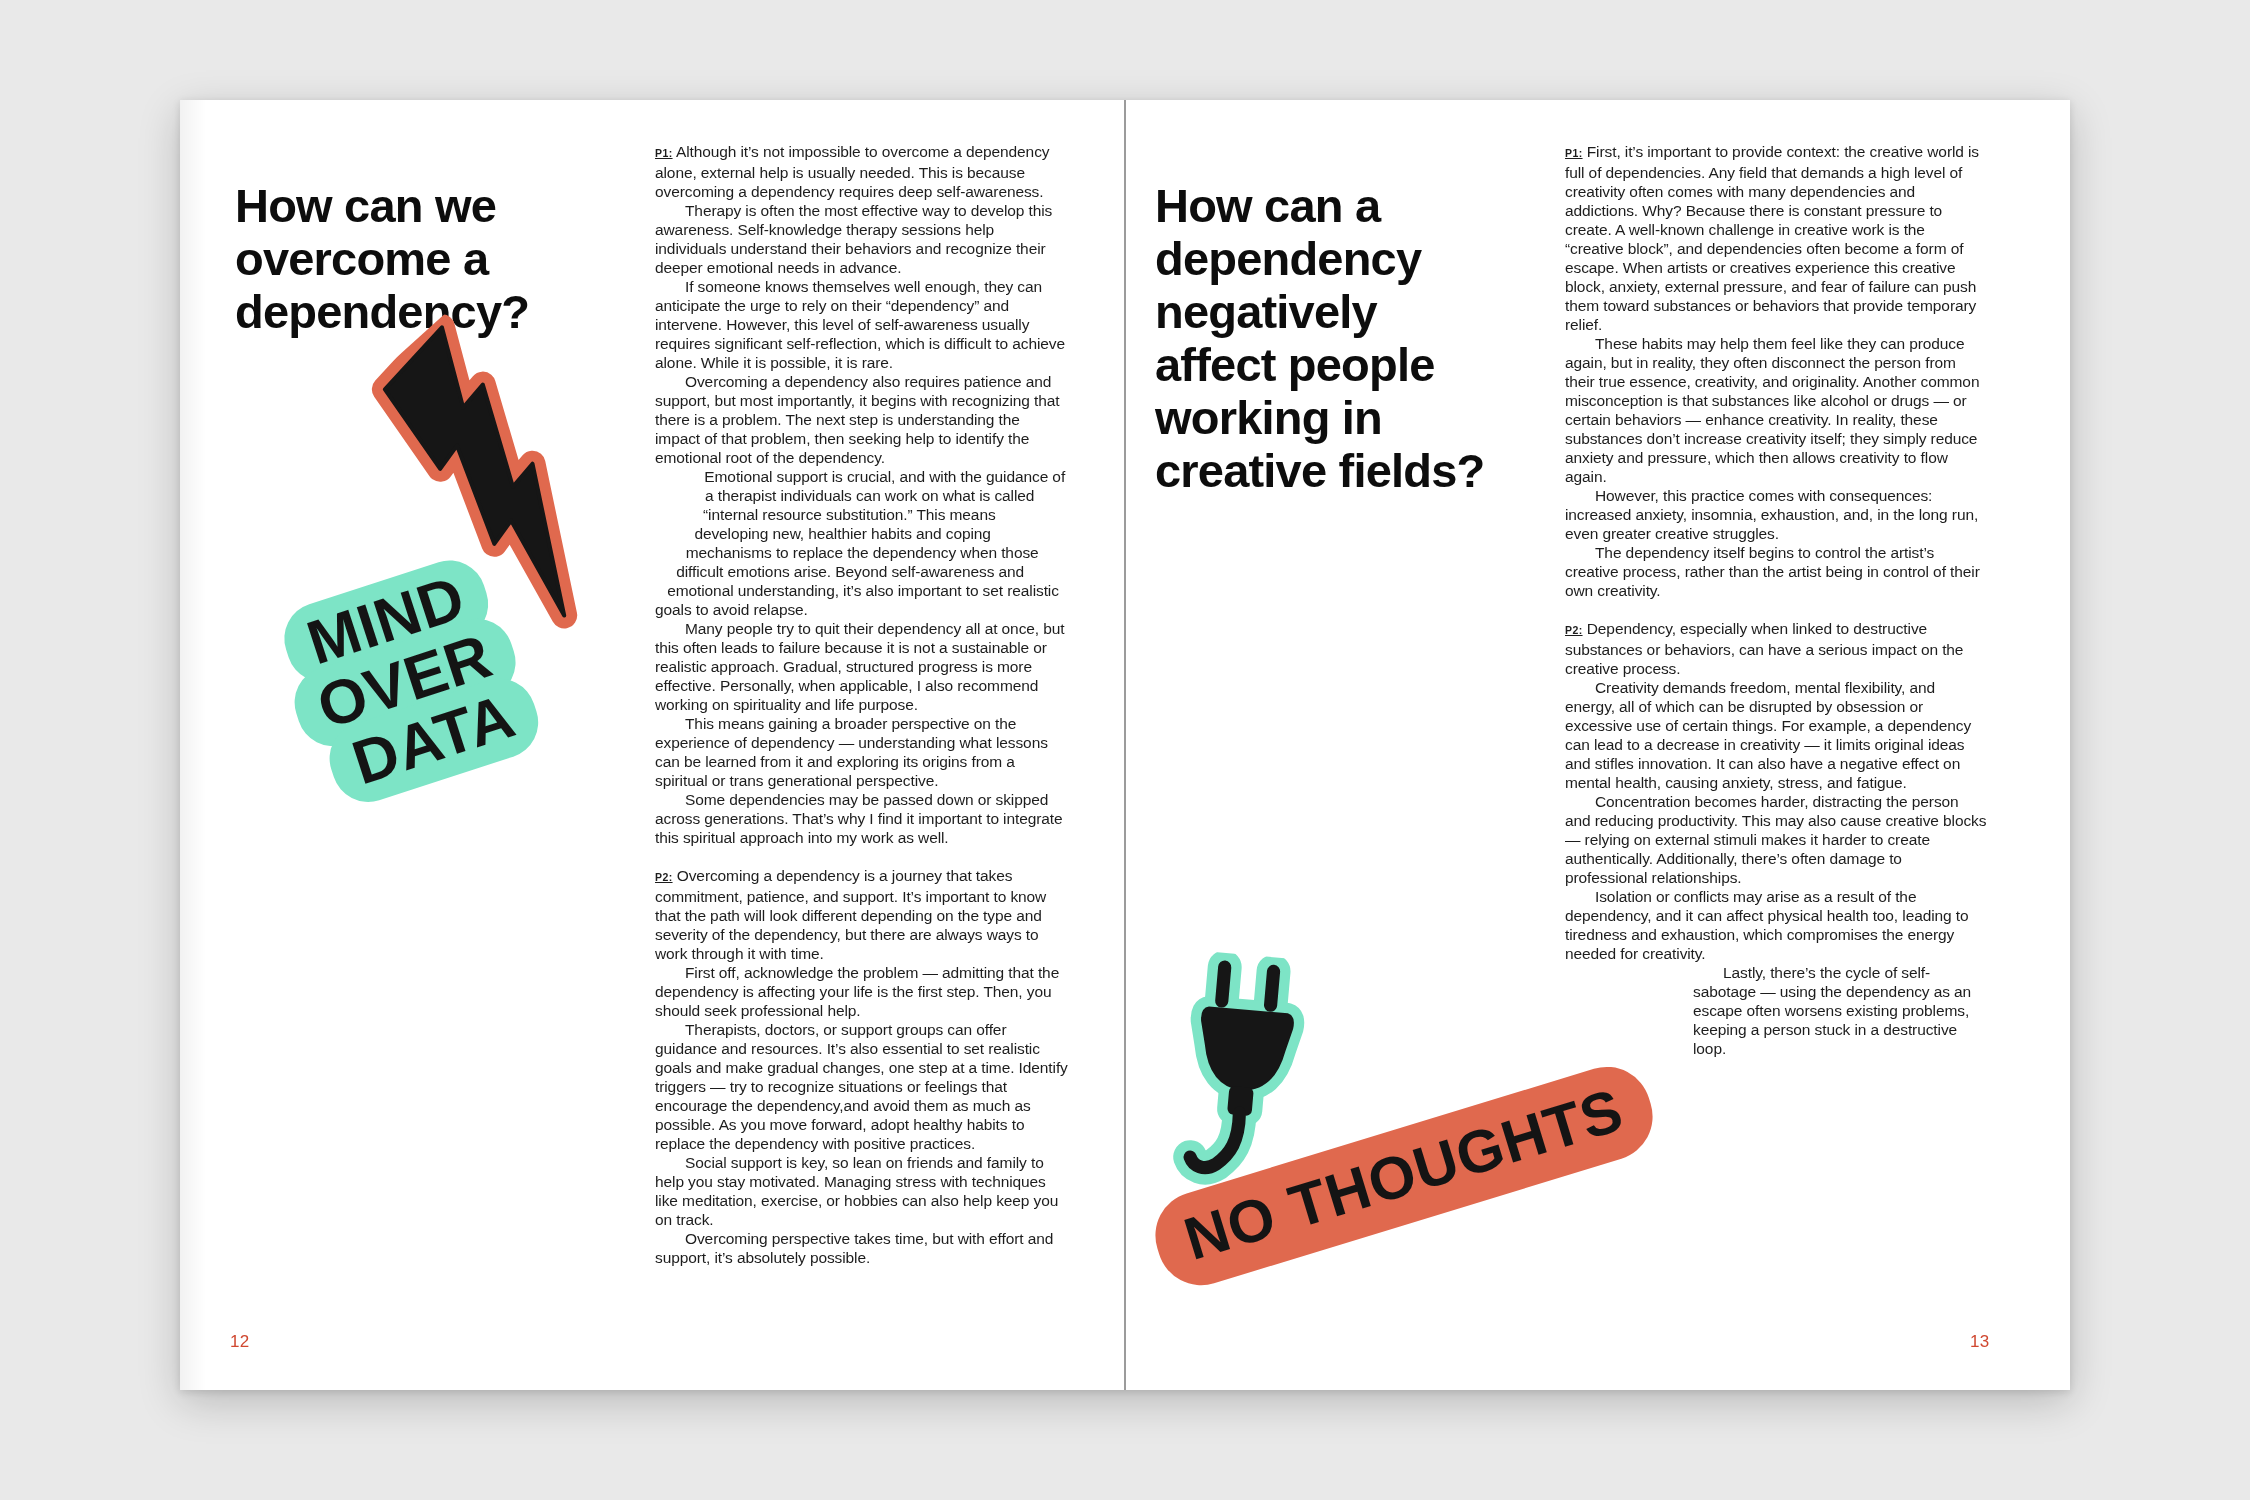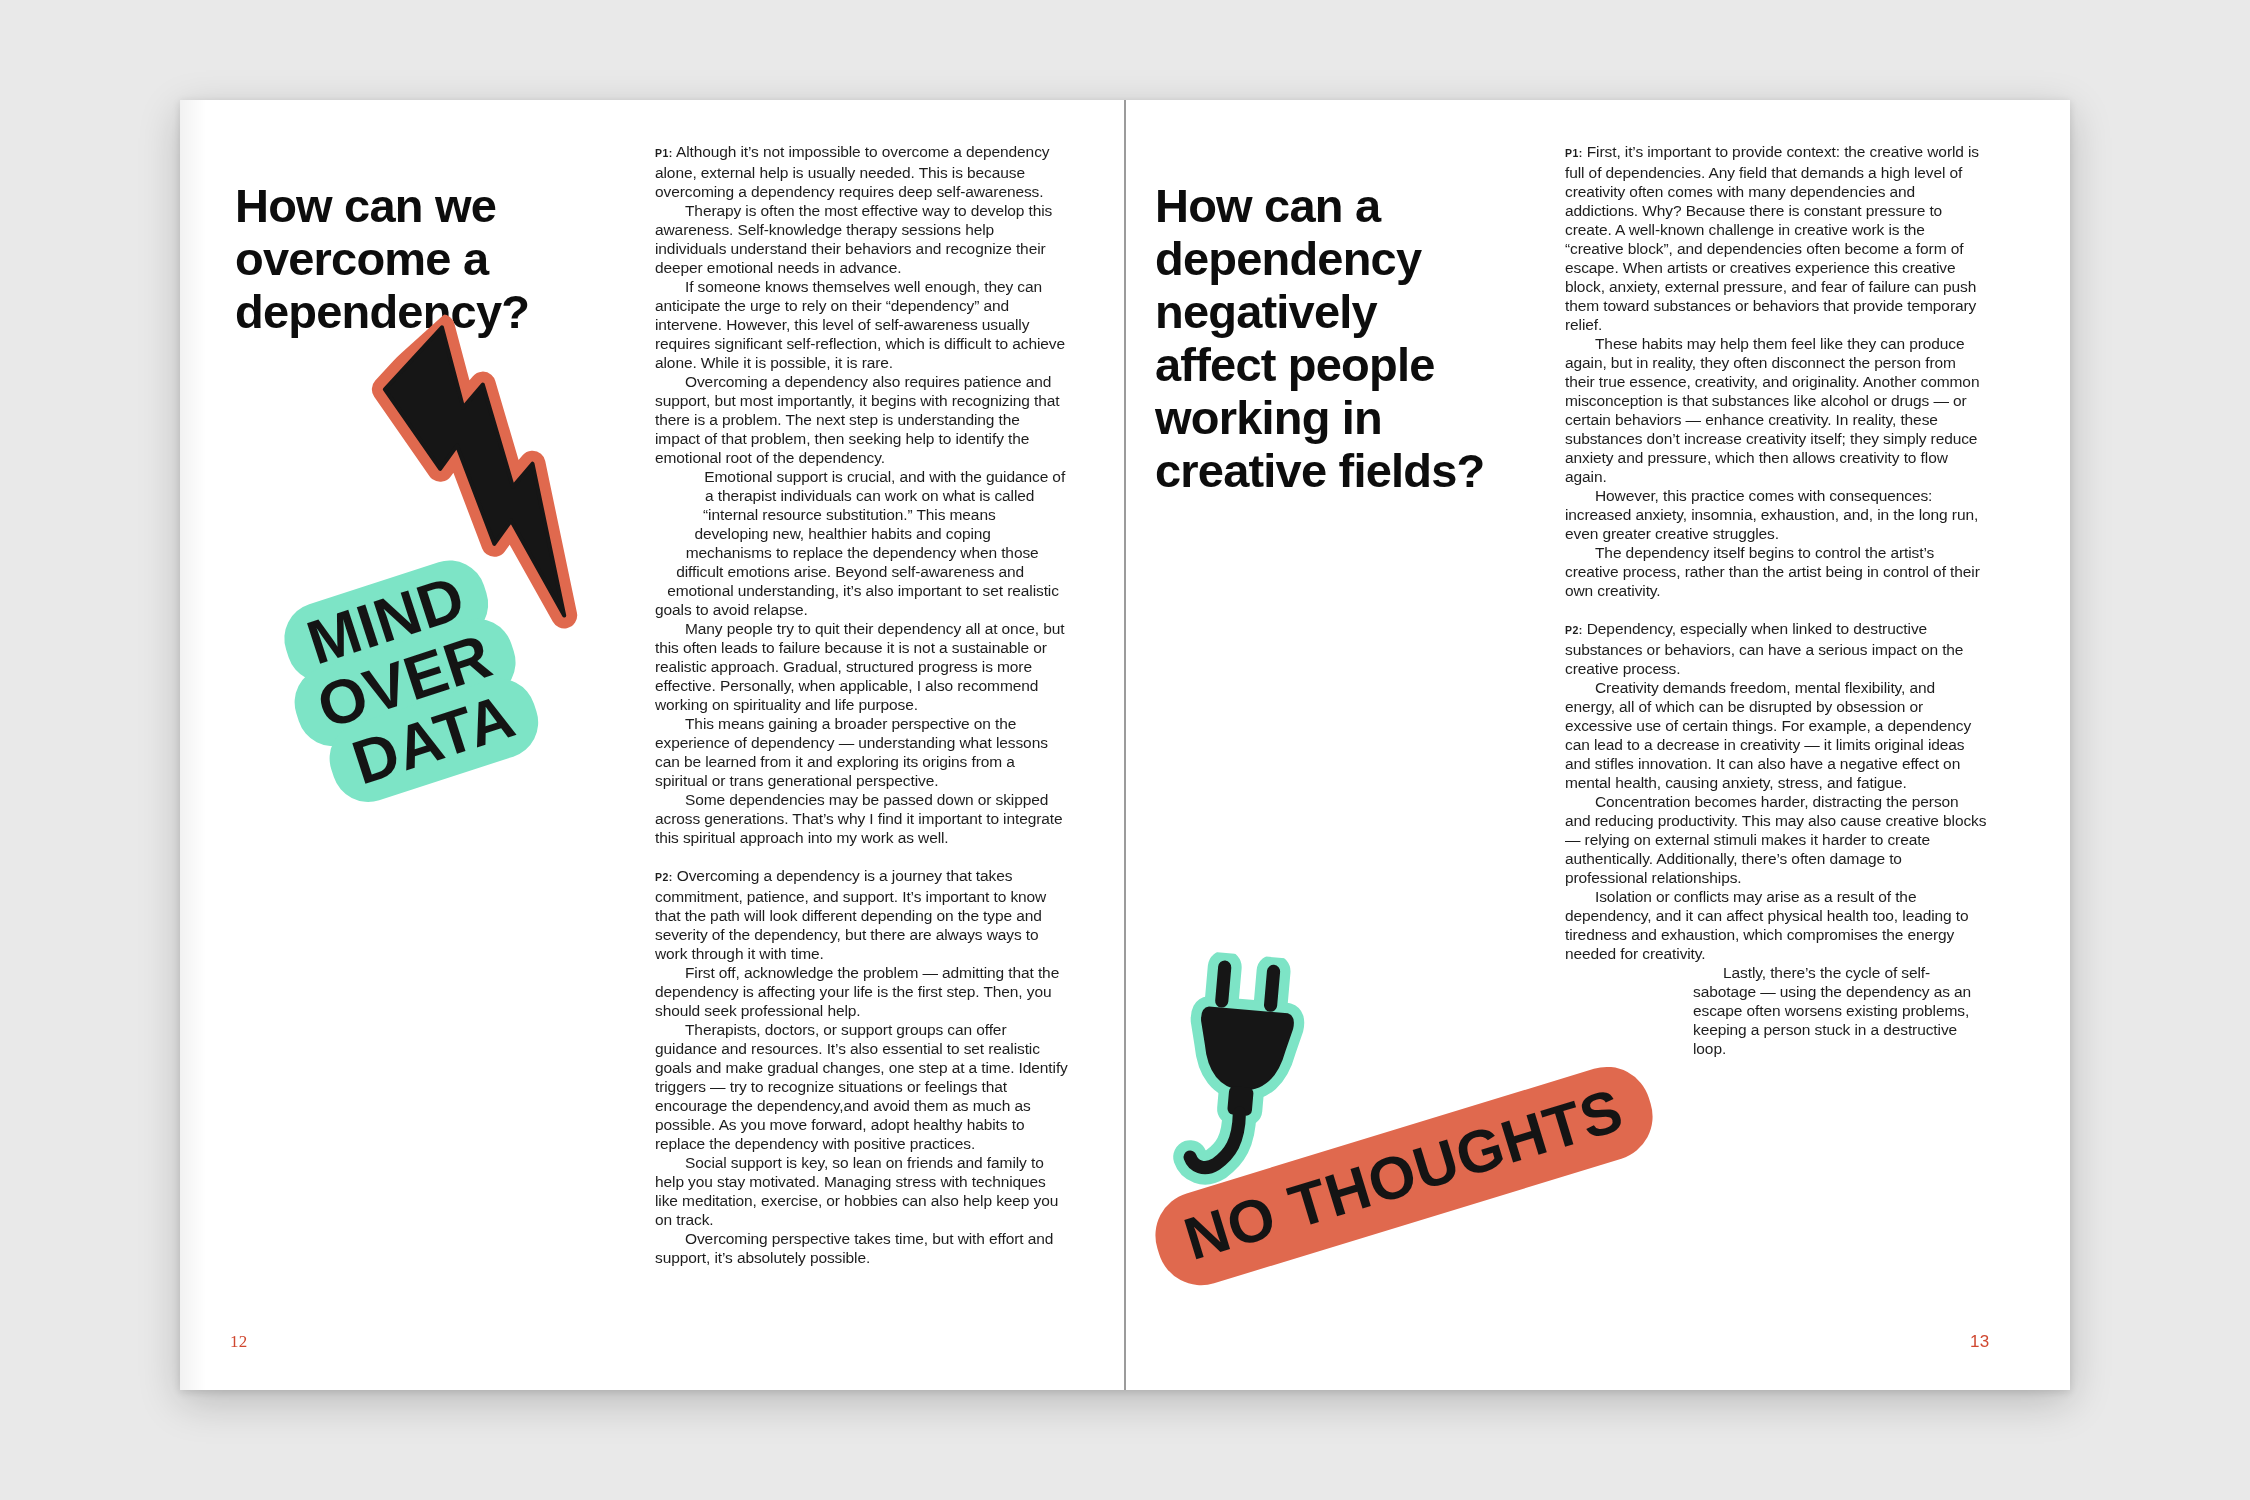--- a/index.html
+++ b/index.html
@@ -31,30 +31,30 @@
   .headline.right { left:975px; top:48px; width:470px; }
   .col {
     position:absolute; top:42px; font-size:15.5px; line-height:19px;
     letter-spacing:-0.1px; color:#1d1d1d;
   }
   .col.left  { left:475px;  width:414px; }
   .col.right { left:1385px; width:422px; }
   .col p { margin:0; }
   .col p.ind { text-indent:30px; }
   .col p.gap { margin-top:19px; }
-  .pmark { font-size:10.5px; font-weight:bold; letter-spacing:0.4px; }
+  .pmark { font-size:10.5px; font-weight:bold; letter-spacing:0.4px;text-decoration:underline; }
   .float-bolt {
     float:left; width:50px; height:132px; shape-margin:6px;
     shape-outside:polygon(0 0, 40px 10px, 46px 28px, 26px 72px, 8px 108px, 0 130px);
   }
   .float-plug { float:left; width:128px; height:80px; }
   .page-number {
     position:absolute; bottom:38px; font-size:17px; letter-spacing:0.2px;
   }
-  .page-number.left  { left:50px;font-family:Liberation Serif, serif; }
+  .page-number.left  { left:50px; }
   .page-number.right { left:1790px; }
 
   
   .bolt-wrap {
     position:absolute; left:245px; top:215px; width:160px; height:320px;
     transform:rotate(-42deg); transform-origin:center; pointer-events:none;
   }
   .bolt-halo { fill:var(--orange); stroke:var(--orange); stroke-width:13; stroke-linejoin:round; }
   .bolt-ink  { fill:#161616; stroke:#161616; stroke-width:2; stroke-linejoin:round; }
 

